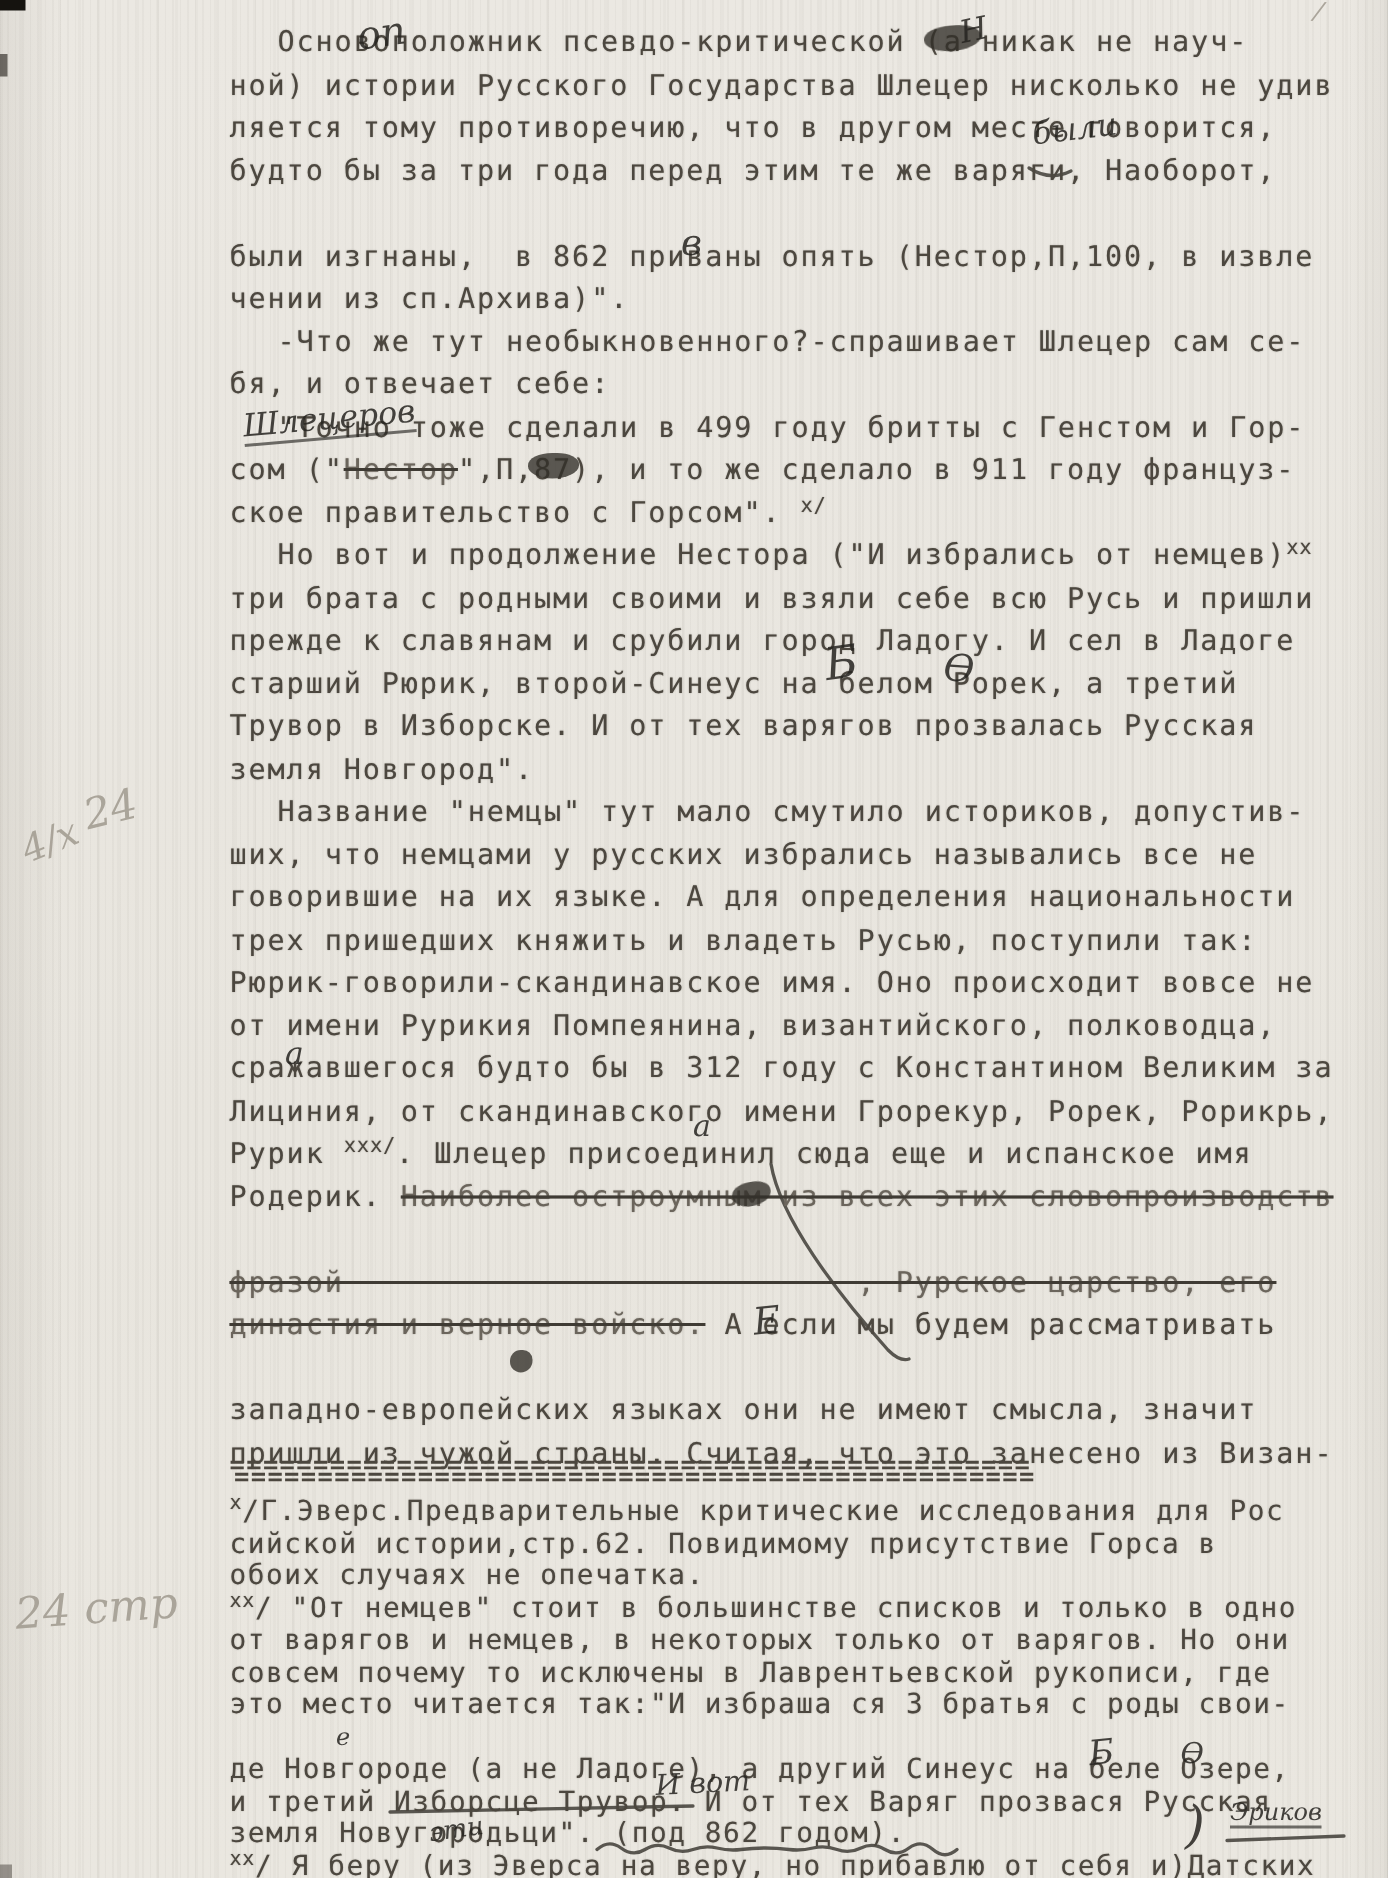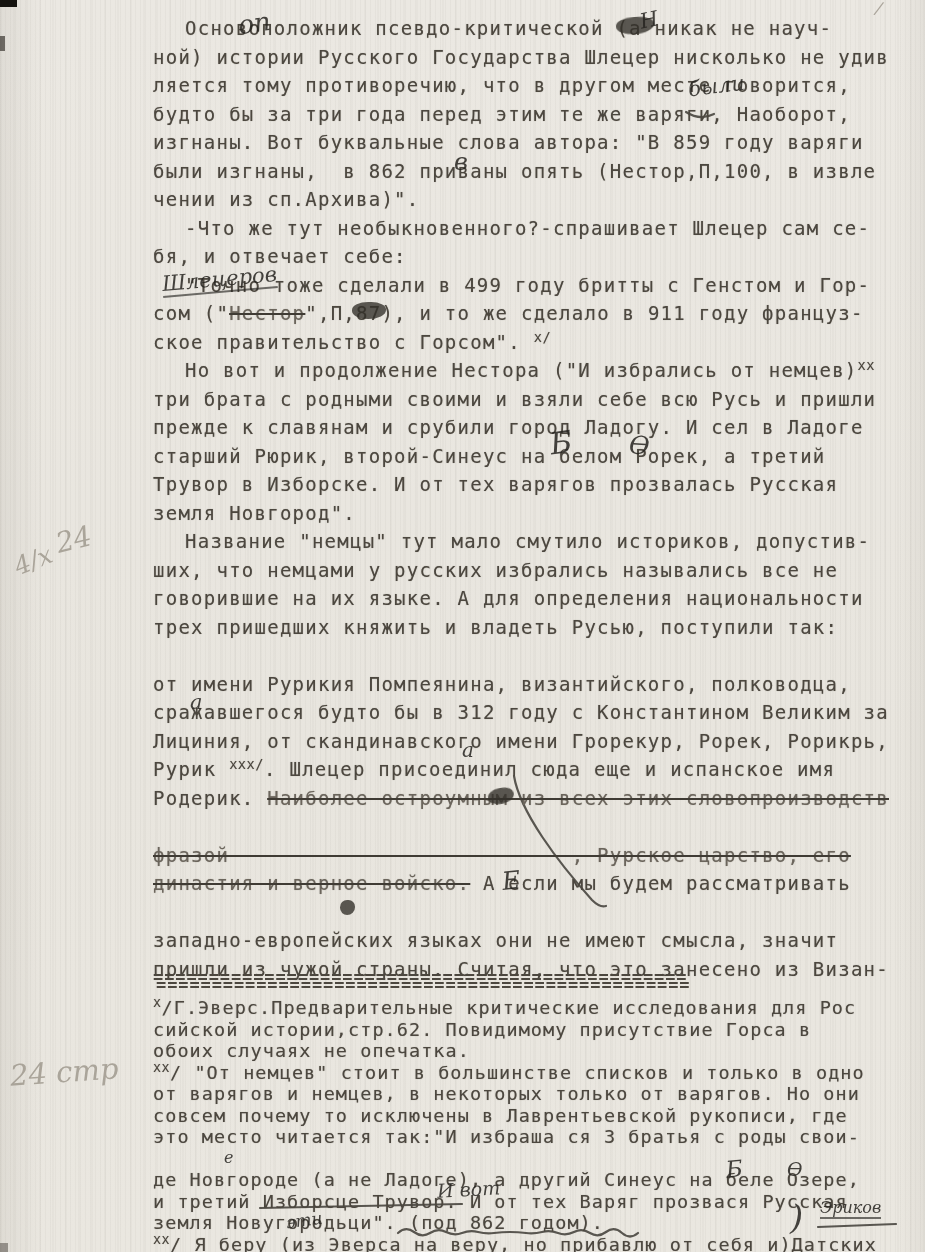--- a/index.html
+++ b/index.html
@@ -38,38 +38,38 @@
       <path d="M818,1227 L896,1224"></path>
     </g>
   </svg>
   <div class="edge" style="left:0;top:0;width:17px;height:7px;background:#15130f;"></div>
   <div class="edge" style="left:0;top:36px;width:5px;height:15px;background:#3a3631;opacity:.7;"></div>
   <div class="edge" style="left:0;top:1243px;width:8px;height:9px;background:#55504a;opacity:.55;"></div>
 <div class="tline main" style="top: 14px; padding-left: 32px;"><span>Основоположник псевдо-критической (а никак не науч-</span></div>
     <div class="tline main" style="top: 42.5px;"><span>ной) истории Русского Государства Шлецер нисколько не удив</span></div>
     <div class="tline main" style="top: 71px;"><span>ляется тому противоречию, что в другом месте говорится,</span></div>
     <div class="tline main" style="top: 99.5px;"><span>будто бы за три года перед этим те же варяги, Наоборот,</span></div>
-    <div class="tline main" style="top: 128px;"><span>изгнаны. Вот буквальные слова автора: "В 859 году варяги</span></div>
     <div class="tline main" style="top: 156.5px;"><span>были изгнаны,  в 862 приваны опять (Нестор,П,100, в извле</span></div>
     <div class="tline main" style="top: 185px;"><span>чении из сп.Архива)".</span></div>
     <div class="tline main" style="top: 213.5px; padding-left: 32px;"><span>-Что же тут необыкновенного?-спрашивает Шлецер сам се-</span></div>
     <div class="tline main" style="top: 242px;"><span>бя, и отвечает себе:</span></div>
     <div class="tline main" style="top: 270.5px; padding-left: 32px;"><span>"Точно тоже сделали в 499 году бритты с Генстом и Гор-</span></div>
     <div class="tline main" style="top: 299px;"><span>сом ("</span><span class="st">Нестор</span><span>",П,87), и то же сделало в 911 году француз-</span></div>
     <div class="tline main" style="top: 327.5px;"><span>ское правительство с Горсом". </span><span class="sup">х/</span></div>
     <div class="tline main" style="top: 356px; padding-left: 32px;"><span>Но вот и продолжение Нестора ("И избрались от немцев)</span><span class="sup">хх</span></div>
     <div class="tline main" style="top: 384.5px;"><span>три брата с родными своими и взяли себе всю Русь и пришли</span></div>
     <div class="tline main" style="top: 413px;"><span>прежде к славянам и срубили город Ладогу. И сел в Ладоге</span></div>
     <div class="tline main" style="top: 441.5px;"><span>старший Рюрик, второй-Синеус на белом Рорек, а третий</span></div>
     <div class="tline main" style="top: 470px;"><span>Трувор в Изборске. И от тех варягов прозвалась Русская</span></div>
     <div class="tline main" style="top: 498.5px;"><span>земля Новгород".</span></div>
     <div class="tline main" style="top: 527px; padding-left: 32px;"><span>Название "немцы" тут мало смутило историков, допустив-</span></div>
     <div class="tline main" style="top: 555.5px;"><span>ших, что немцами у русских избрались назывались все не</span></div>
     <div class="tline main" style="top: 584px;"><span>говорившие на их языке. А для определения национальности</span></div>
     <div class="tline main" style="top: 612.5px;"><span>трех пришедших княжить и владеть Русью, поступили так:</span></div>
+    <div class="tline main" style="top: 641px;"><span>Рюрик-говорили-скандинавское имя. Оно происходит вовсе не</span></div>
     <div class="tline main" style="top: 669.5px;"><span>от имени Рурикия Помпеянина, византийского, полководца,</span></div>
     <div class="tline main" style="top: 698px;"><span>сражавшегося будто бы в 312 году с Константином Великим за</span></div>
     <div class="tline main" style="top: 726.5px;"><span>Лициния, от скандинавского имени Грорекур, Рорек, Рорикрь,</span></div>
     <div class="tline main" style="top: 755px;"><span>Рурик </span><span class="sup">ххх/</span><span>. Шлецер присоединил сюда еще и испанское имя</span></div>
     <div class="tline main" style="top: 783.5px;"><span>Родерик. </span><span class="st">Наиболее остроумным из всех этих словопроизводств</span></div>
     <div class="tline main" style="top: 840.5px;"><span class="st">фразой                           , Рурское царство, его</span></div>
     <div class="tline main" style="top: 869px;"><span class="st">династия и верное войско.</span><span> А если мы будем рассматривать</span></div>
     <div class="tline main" style="top: 926px;"><span>западно-европейских языках они не имеют смысла, значит</span></div>
     <div class="tline main" style="top: 954.5px;"><span>пришли из чужой страны. Считая, что это занесено из Визан-</span></div>
     <div class="tline fn" style="top: 997px;"><span class="sup">х</span><span>/Г.Эверс.Предварительные критические исследования для Рос</span></div>

